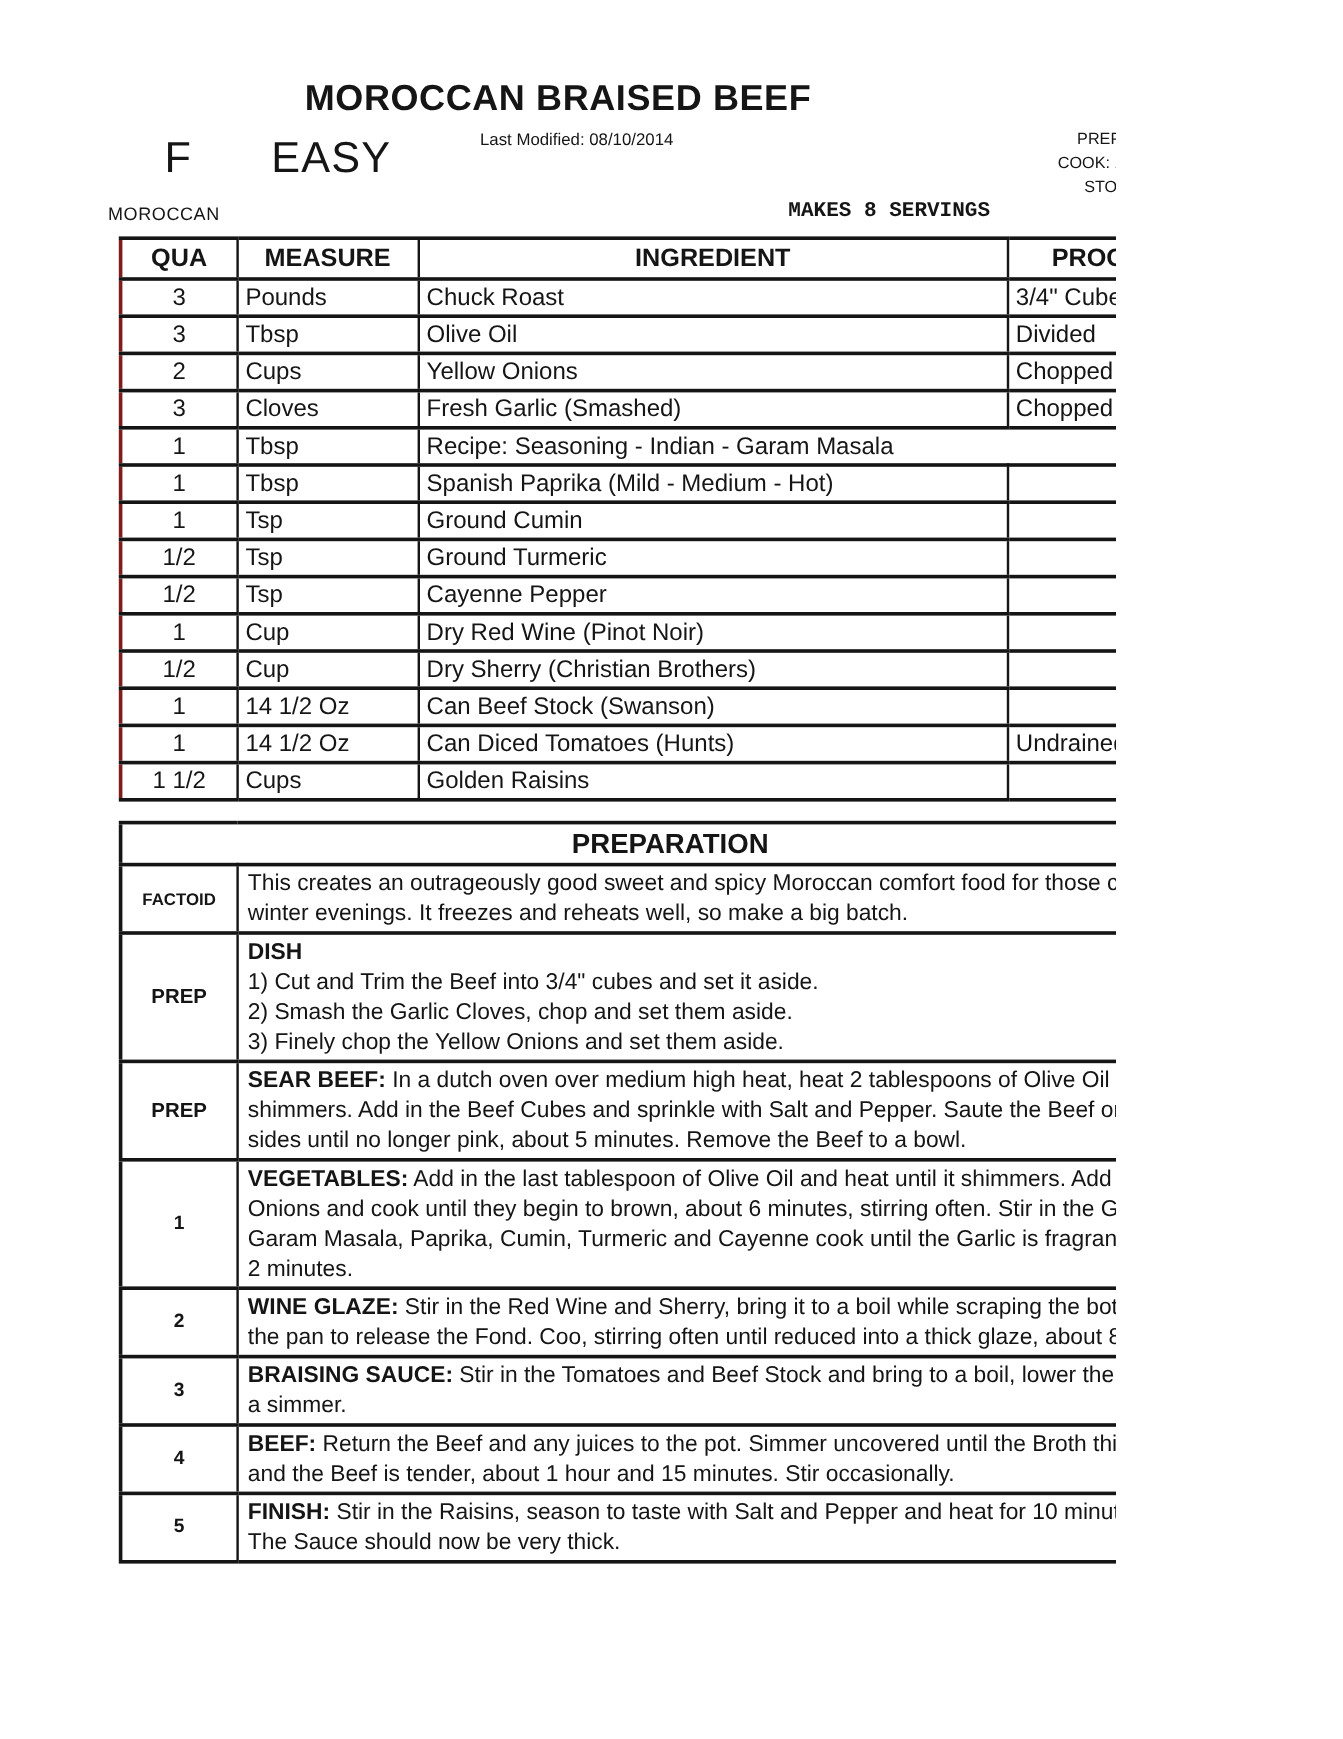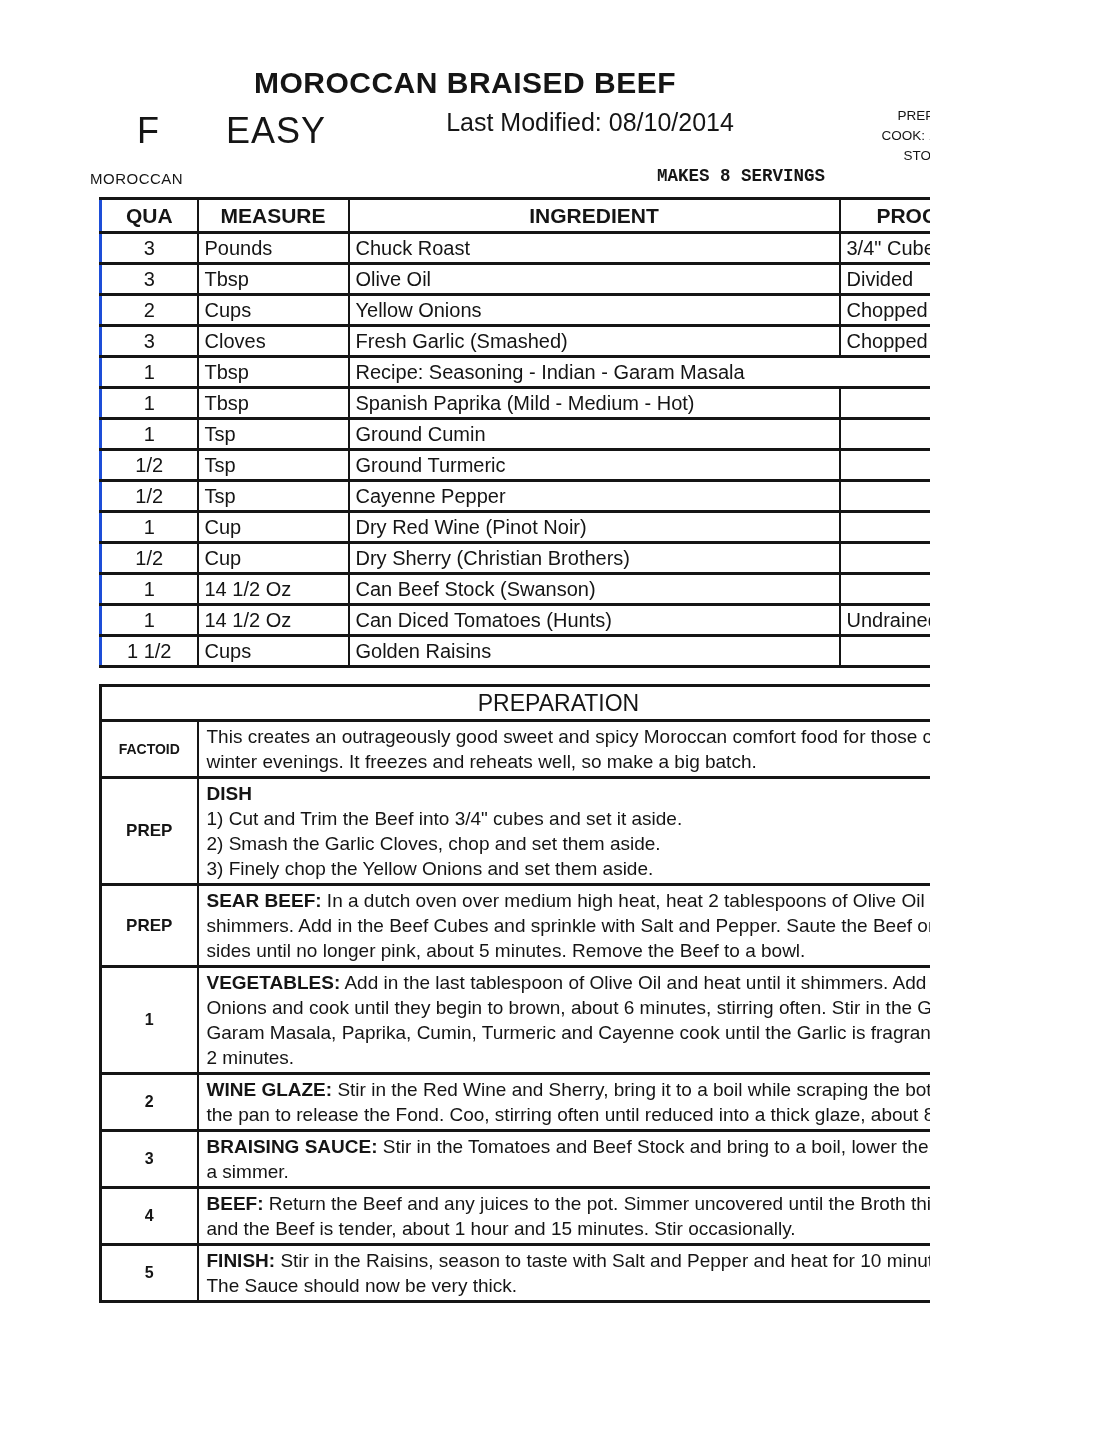--- a/index.html
+++ b/index.html
@@ -12,56 +12,56 @@
     font-family:"Liberation Sans", sans-serif;
     overflow:hidden;
   }
   
   .title{
     position:absolute;top:66px;left:0;width:100%;
     text-align:center;font-size:30px;font-weight:bold;letter-spacing:.5px;
   }
   .lastmod{
     position:absolute;top:108px;left:400px;width:380px;
-    text-align:center;font-size:25px;
+    text-align:left;font-size:14px;
   }
   .grade{position:absolute;top:110px;left:137px;font-size:36px;}
   .difficulty{position:absolute;top:110px;left:226px;font-size:36px;letter-spacing:1px;}
   .meta{
     position:absolute;top:106px;left:850px;width:180px;
     text-align:center;font-size:13.5px;line-height:20px;
   }
   .cuisine{position:absolute;top:170px;left:90px;font-size:15px;letter-spacing:.5px;}
   .servings{position:absolute;top:166px;right:105px;font-size:17.5px;font-weight:bold;font-family:Liberation Mono, monospace;}
 
   
   table{border-collapse:collapse;table-layout:fixed;}
   .ingredients{
     position:absolute;top:197px;left:99px;width:916px;
-    border:3px solid #1d4ed8;
+    border:3px solid #7f1d1d;
   }
   .ingredients th,.ingredients td{
     border-left:2px solid #151515;border-right:2px solid #151515;
     border-top:3px solid #151515;border-bottom:3px solid #151515;
     overflow:hidden;white-space:nowrap;
   }
   .ingredients th{height:29px;font-size:21px;font-weight:bold;text-align:center;}
   .ingredients td{height:28px;font-size:20px;padding:0 6px;}
   .c-qua{text-align:center;padding:0 !important;}
   .c-measure,.c-ingredient,.c-process{text-align:left;}
 
   .prep{
     position:absolute;top:684px;left:99px;width:916px;
     border:3px solid #151515;
   }
   .prep th,.prep td{
     border-left:2px solid #151515;border-right:2px solid #151515;
     border-top:3px solid #151515;border-bottom:3px solid #151515;
   }
-  .prep th.preptitle{height:30px;font-size:23px;font-weight:normal;text-align:center;}
+  .prep th.preptitle{height:30px;font-size:23px;font-weight:bold;text-align:center;}
   .prep td.lab{text-align:center;vertical-align:middle;font-weight:bold;padding:0 2px;}
   .lab-sm{font-size:14px;}
   .lab-lg{font-size:19px;}
   .lab-xl{font-size:17px;}
   .lab-num{font-size:16px;}
   .prep td.content{
     font-size:19px;line-height:25px;padding:2px 8px;
     text-align:left;vertical-align:middle;
   }
   .prep td.content b{font-weight:bold;}

